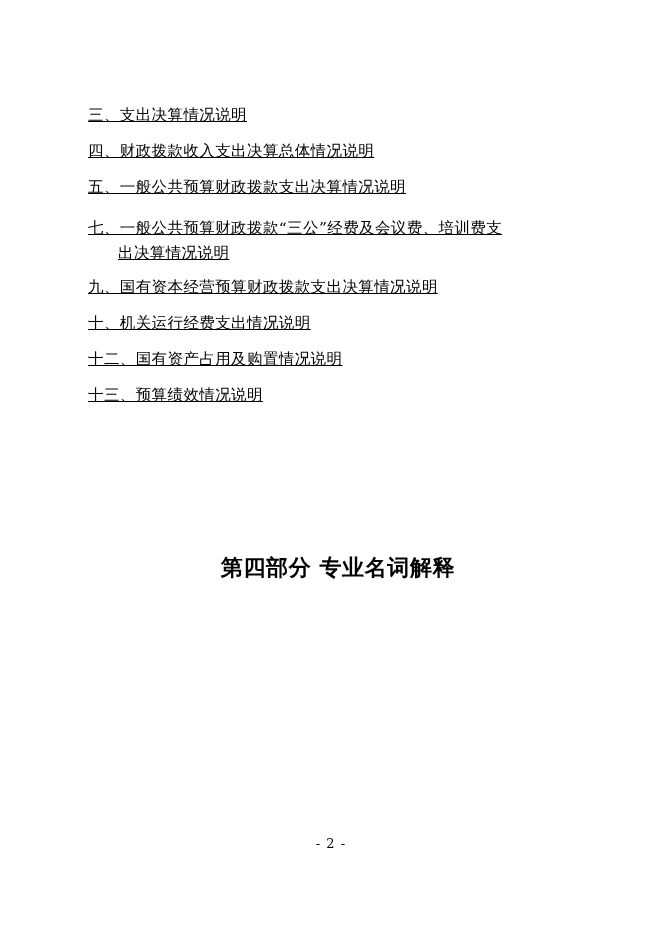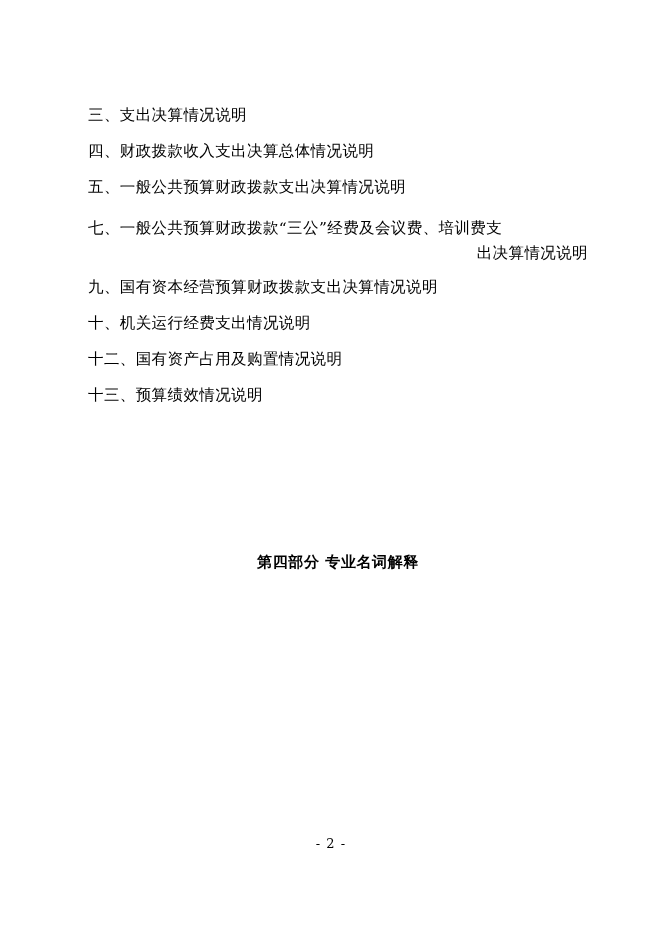--- a/index.html
+++ b/index.html
@@ -21,45 +21,45 @@
     top: 0;
     width: 662px;
     height: 936px;
     box-sizing: border-box;
   }
   .content {
     position: absolute;
     left: 88px;
     top: 108px;
     width: 500px;
+    text-decoration: underline;
   }
   .toc-item {
     font-size: 15.5px;
     line-height: 1.0;
     margin-bottom: 20.5px;
     letter-spacing: 0.4px;
     white-space: nowrap;
   }
   .toc-item.wrap {
     white-space: normal;
     line-height: 1.62;
     margin-bottom: 14px;
   }
   .toc-item.wrap .second-line {
     display: block;
     padding-left: 30px;
-    text-align: right;
   }
   .section-title {
     position: absolute;
     left: 88px;
     top: 553px;
     width: 500px;
     text-align: center;
-    font-size: 15px;
+    font-size: 22px;
     font-weight: bold;
     font-family: "DejaVu Sans", "Liberation Sans", sans-serif;
     letter-spacing: 0.6px;
   }
   .page-number {
     position: absolute;
     left: 0;
     top: 836px;
     width: 662px;
     text-align: center;

